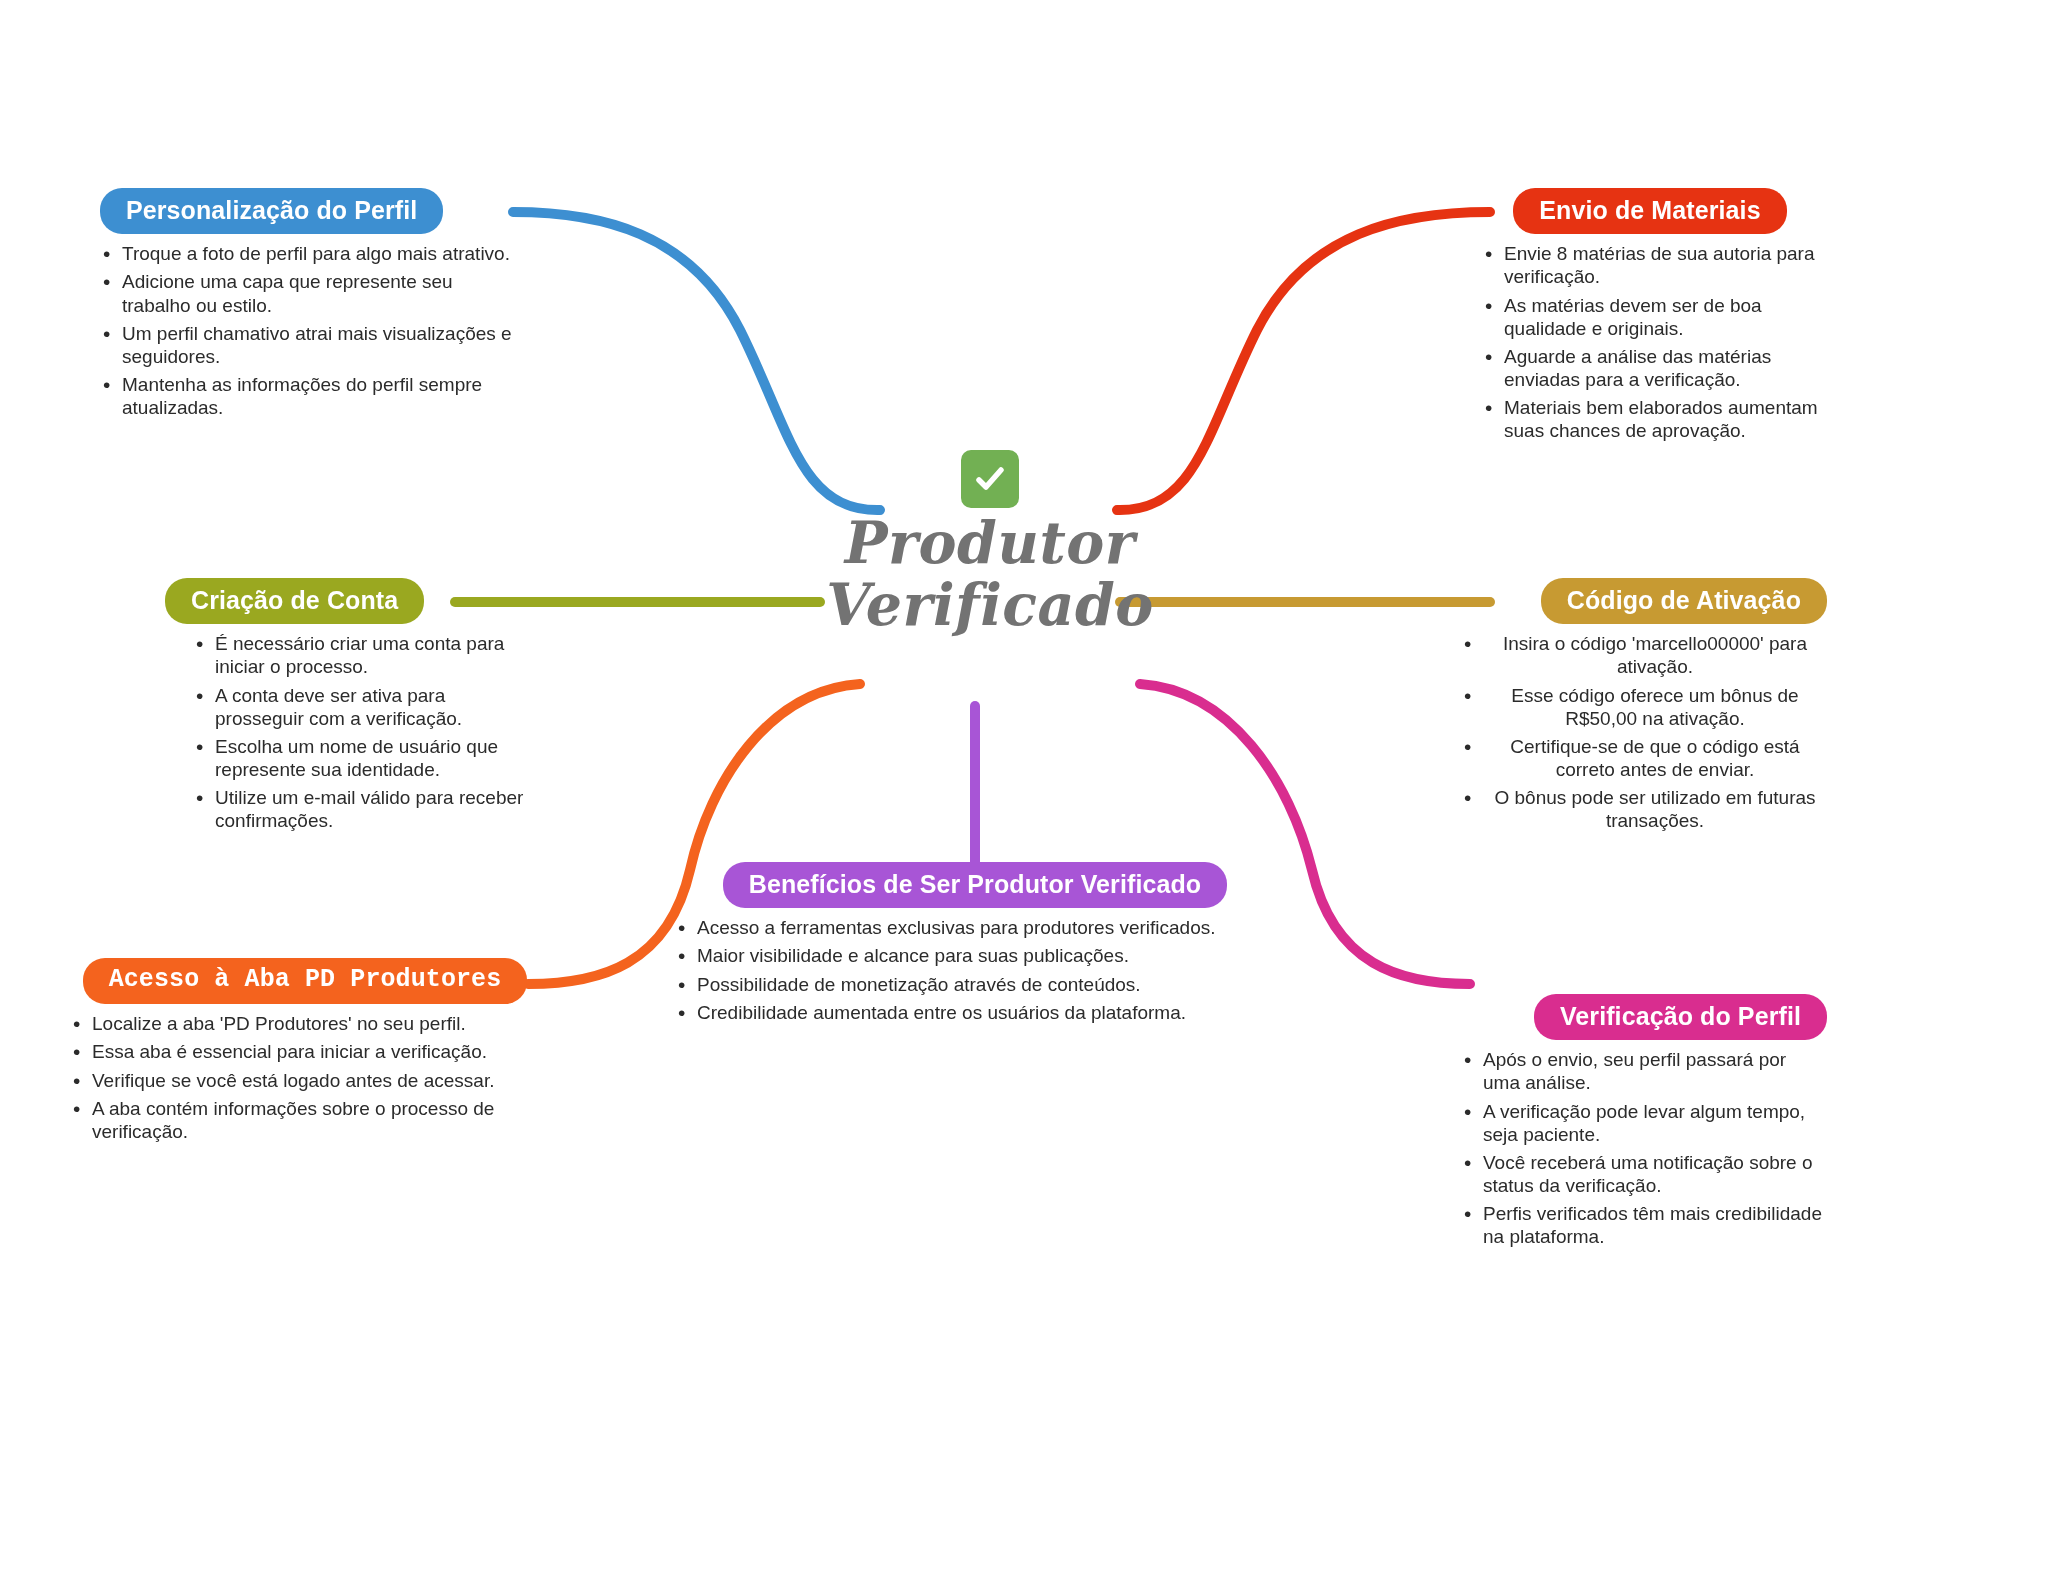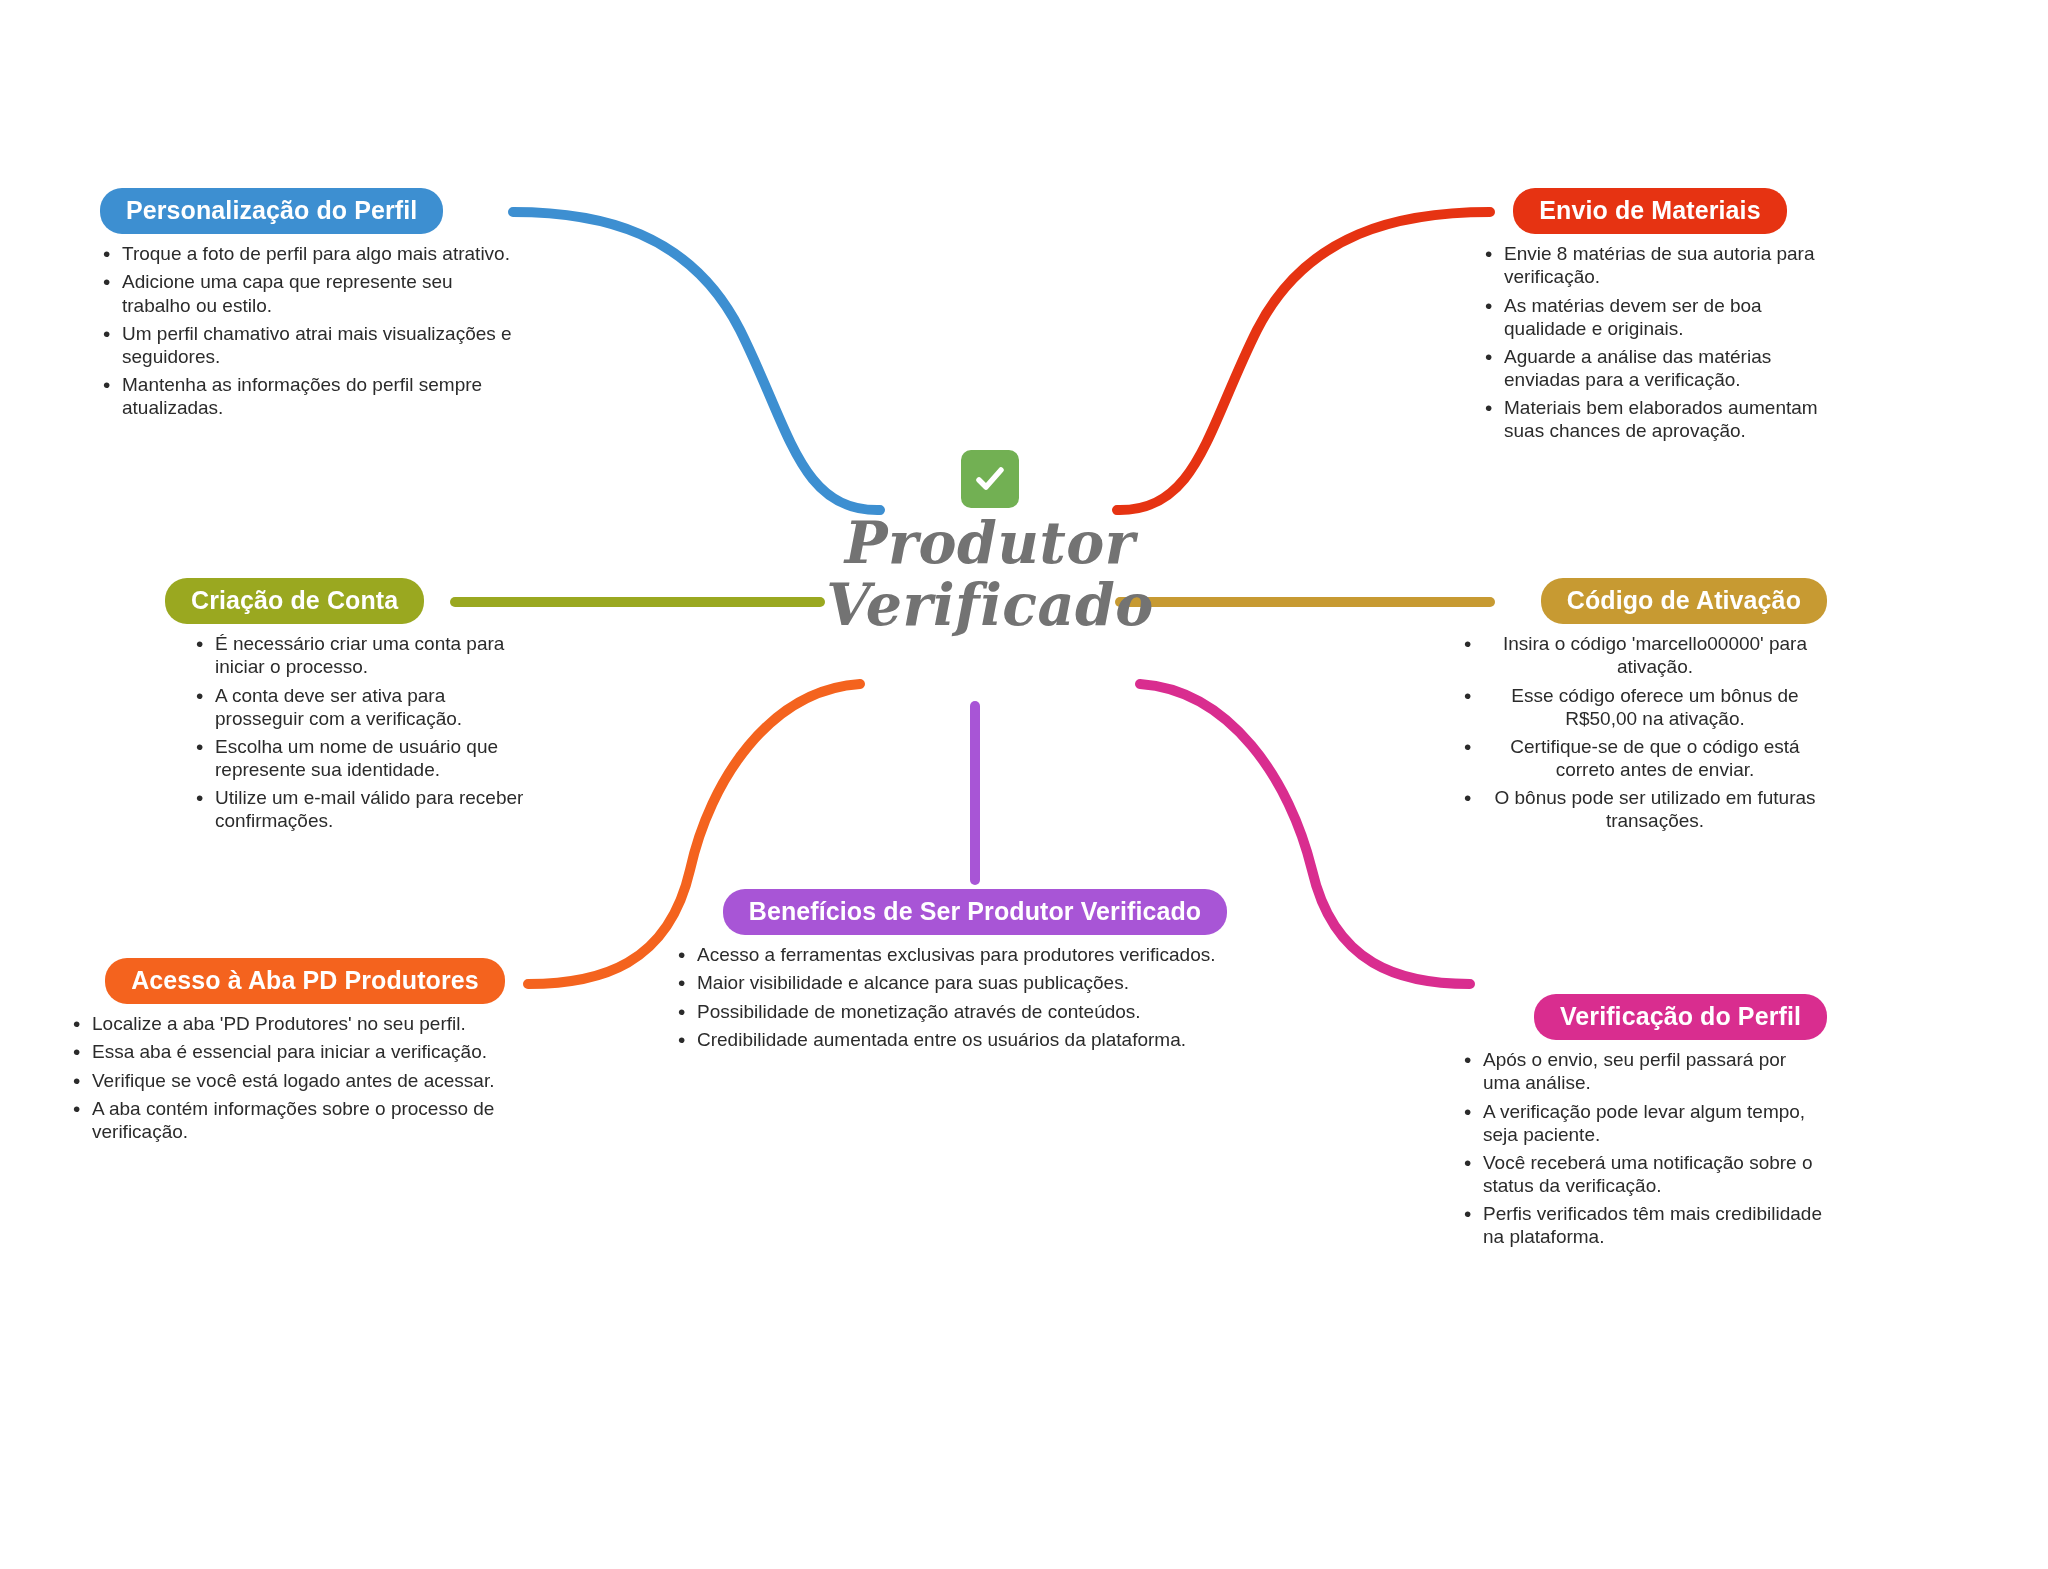--- a/index.html
+++ b/index.html
@@ -96,21 +96,21 @@
     font-size: 21px;
     color: #2b2b2b;
   }
 
   
   #branch-personalizacao { left: 100px;  top: 188px;  width: 420px; }
   #branch-envio          { left: 1470px; top: 188px;  width: 360px; }
   #branch-criacao        { left: 165px;  top: 578px;  width: 360px; }
   #branch-codigo         { left: 1455px; top: 578px;  width: 372px; }
   #branch-acesso         { left: 70px;   top: 958px;  width: 470px; }
-  #branch-beneficios     { left: 665px;  top: 862px;  width: 620px; margin-top: 27px; }
+  #branch-beneficios     { left: 665px;  top: 862px;  width: 620px; }
   #branch-verificacao    { left: 1455px; top: 994px;  width: 372px; }
 
   #branch-criacao ul.bullets  { margin-left: 28px; }
   #branch-codigo ul.bullets   { margin-left: 6px; text-align: center; }
   #branch-beneficios ul.bullets { margin-left: 10px; }
   #branch-verificacao ul.bullets { margin-left: 6px; }
   #branch-envio ul.bullets    { margin-left: 12px; }
 </style>
 </head>
 <body>
@@ -189,21 +189,21 @@
     <ul class="bullets">
       <li>Insira o código 'marcello00000' para ativação.</li>
       <li>Esse código oferece um bônus de R$50,00 na ativação.</li>
       <li>Certifique-se de que o código está correto antes de enviar.</li>
       <li>O bônus pode ser utilizado em futuras transações.</li>
     </ul>
   </div>
 
   <div class="branch" id="branch-acesso">
     <div class="pill-row center">
-      <span class="pill" style="background: rgb(244, 99, 30);">Acesso à Aba PD Produtores</span>
+      <span class="pill" style="background: rgb(244, 99, 30); font-family: Liberation Mono, monospace;">Acesso à Aba PD Produtores</span>
     </div>
     <ul class="bullets">
       <li>Localize a aba 'PD Produtores' no seu perfil.</li>
       <li>Essa aba é essencial para iniciar a verificação.</li>
       <li>Verifique se você está logado antes de acessar.</li>
       <li>A aba contém informações sobre o processo de verificação.</li>
     </ul>
   </div>
 
   <div class="branch" id="branch-beneficios">

